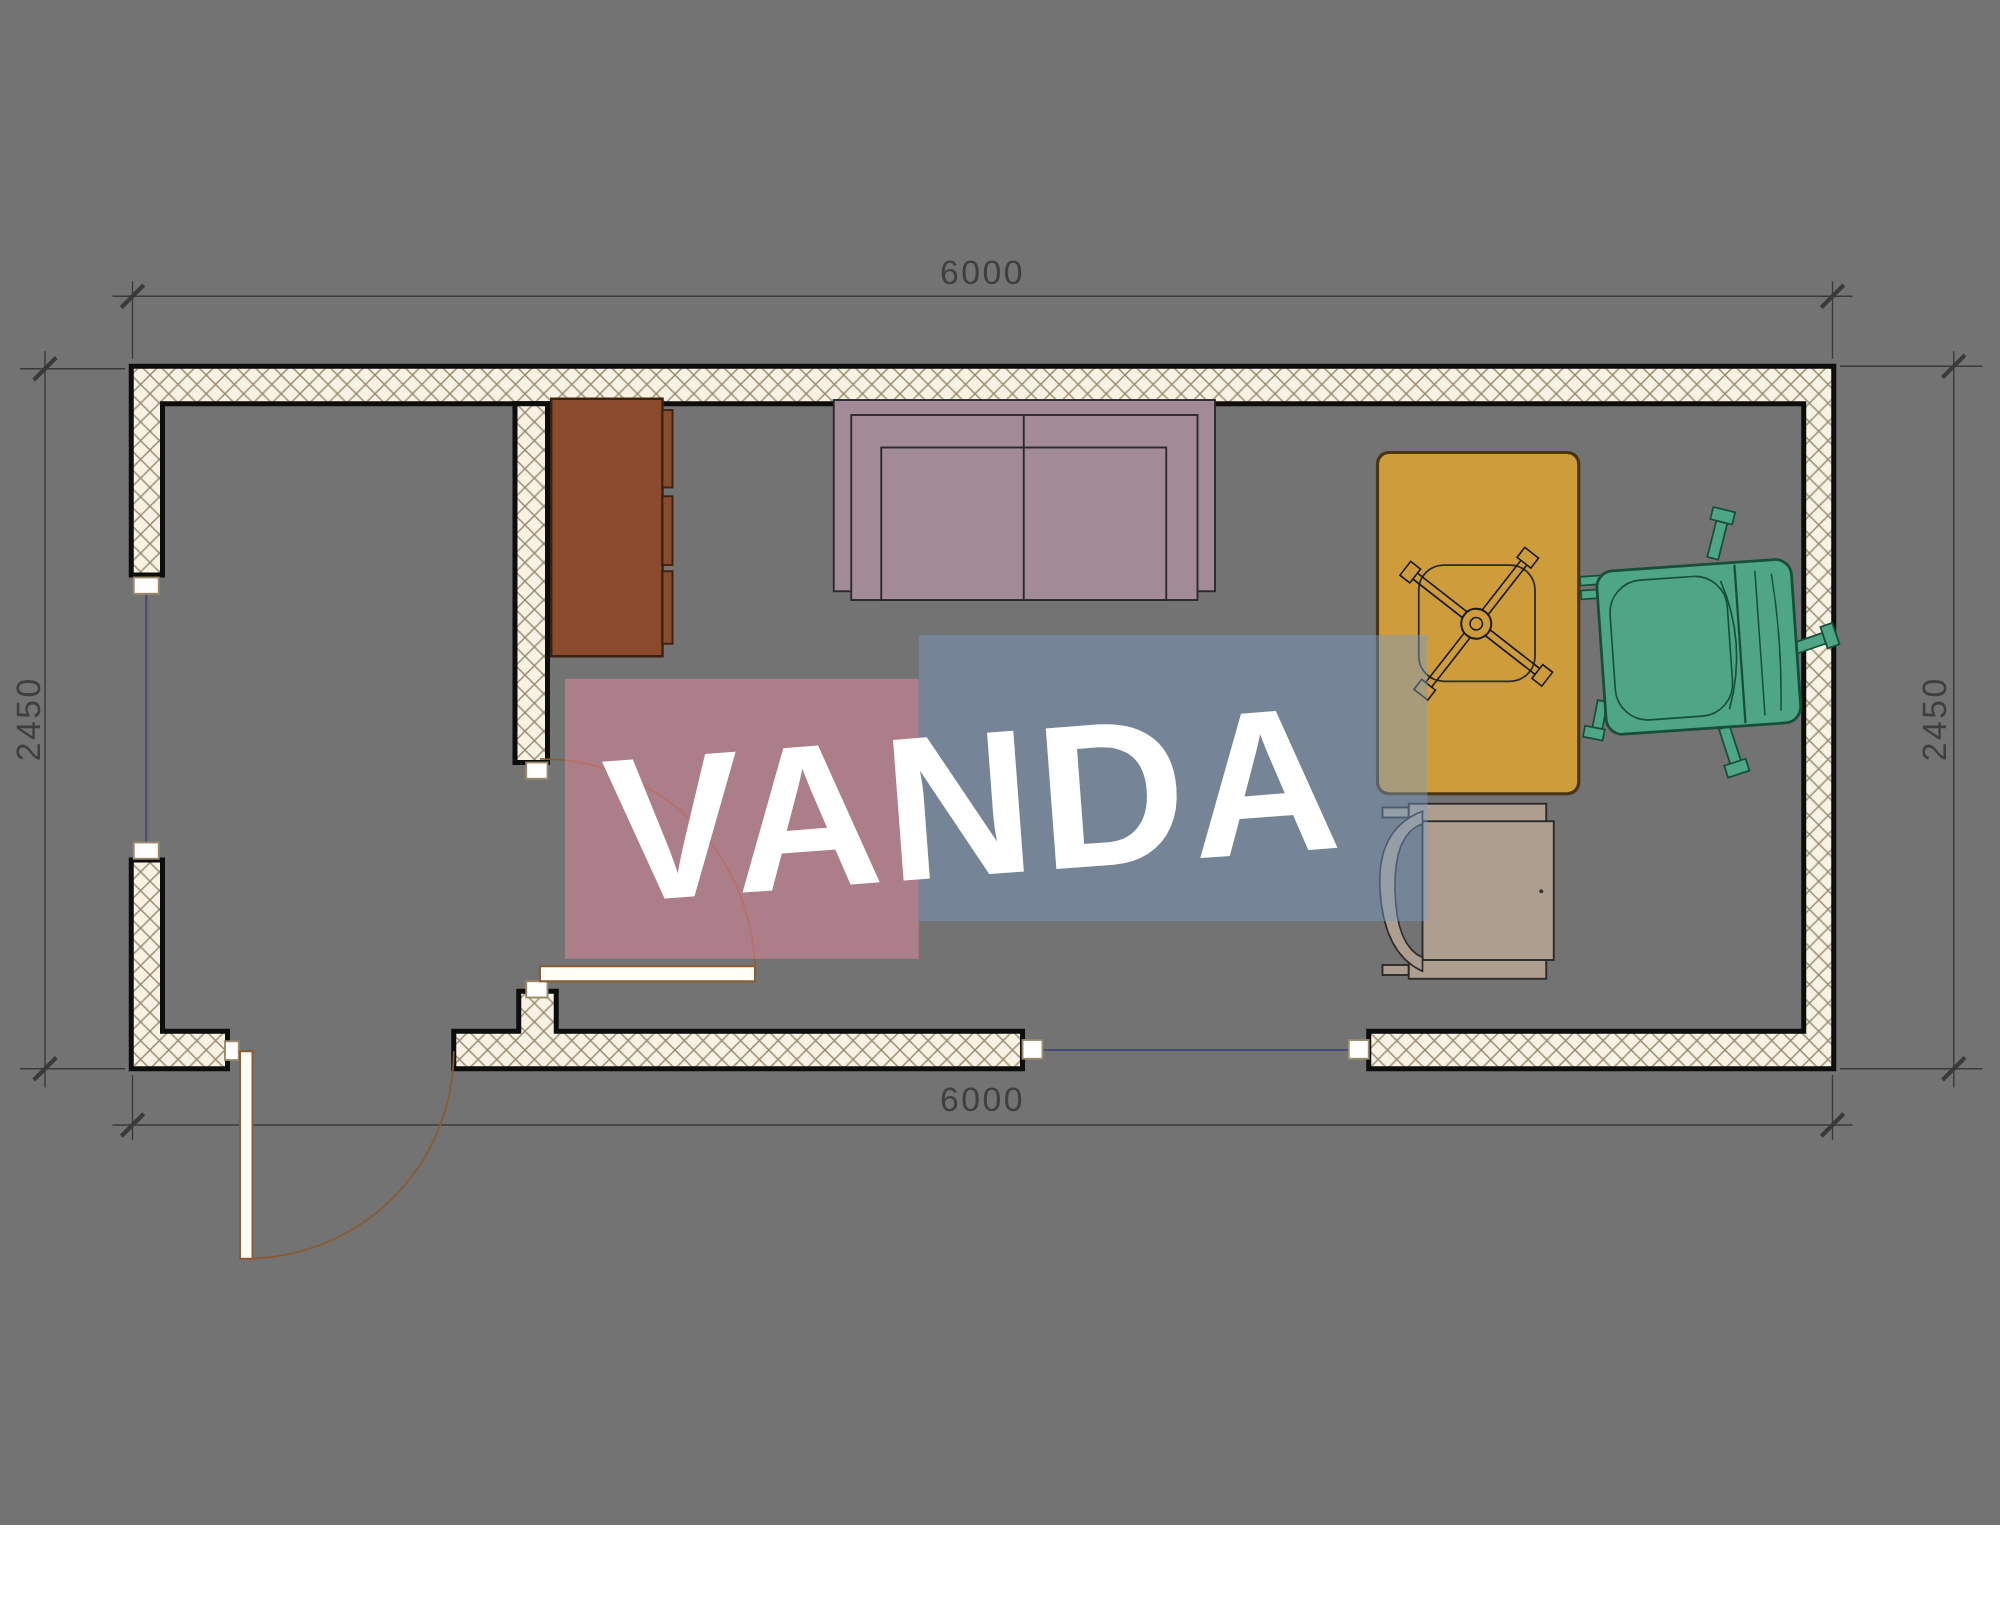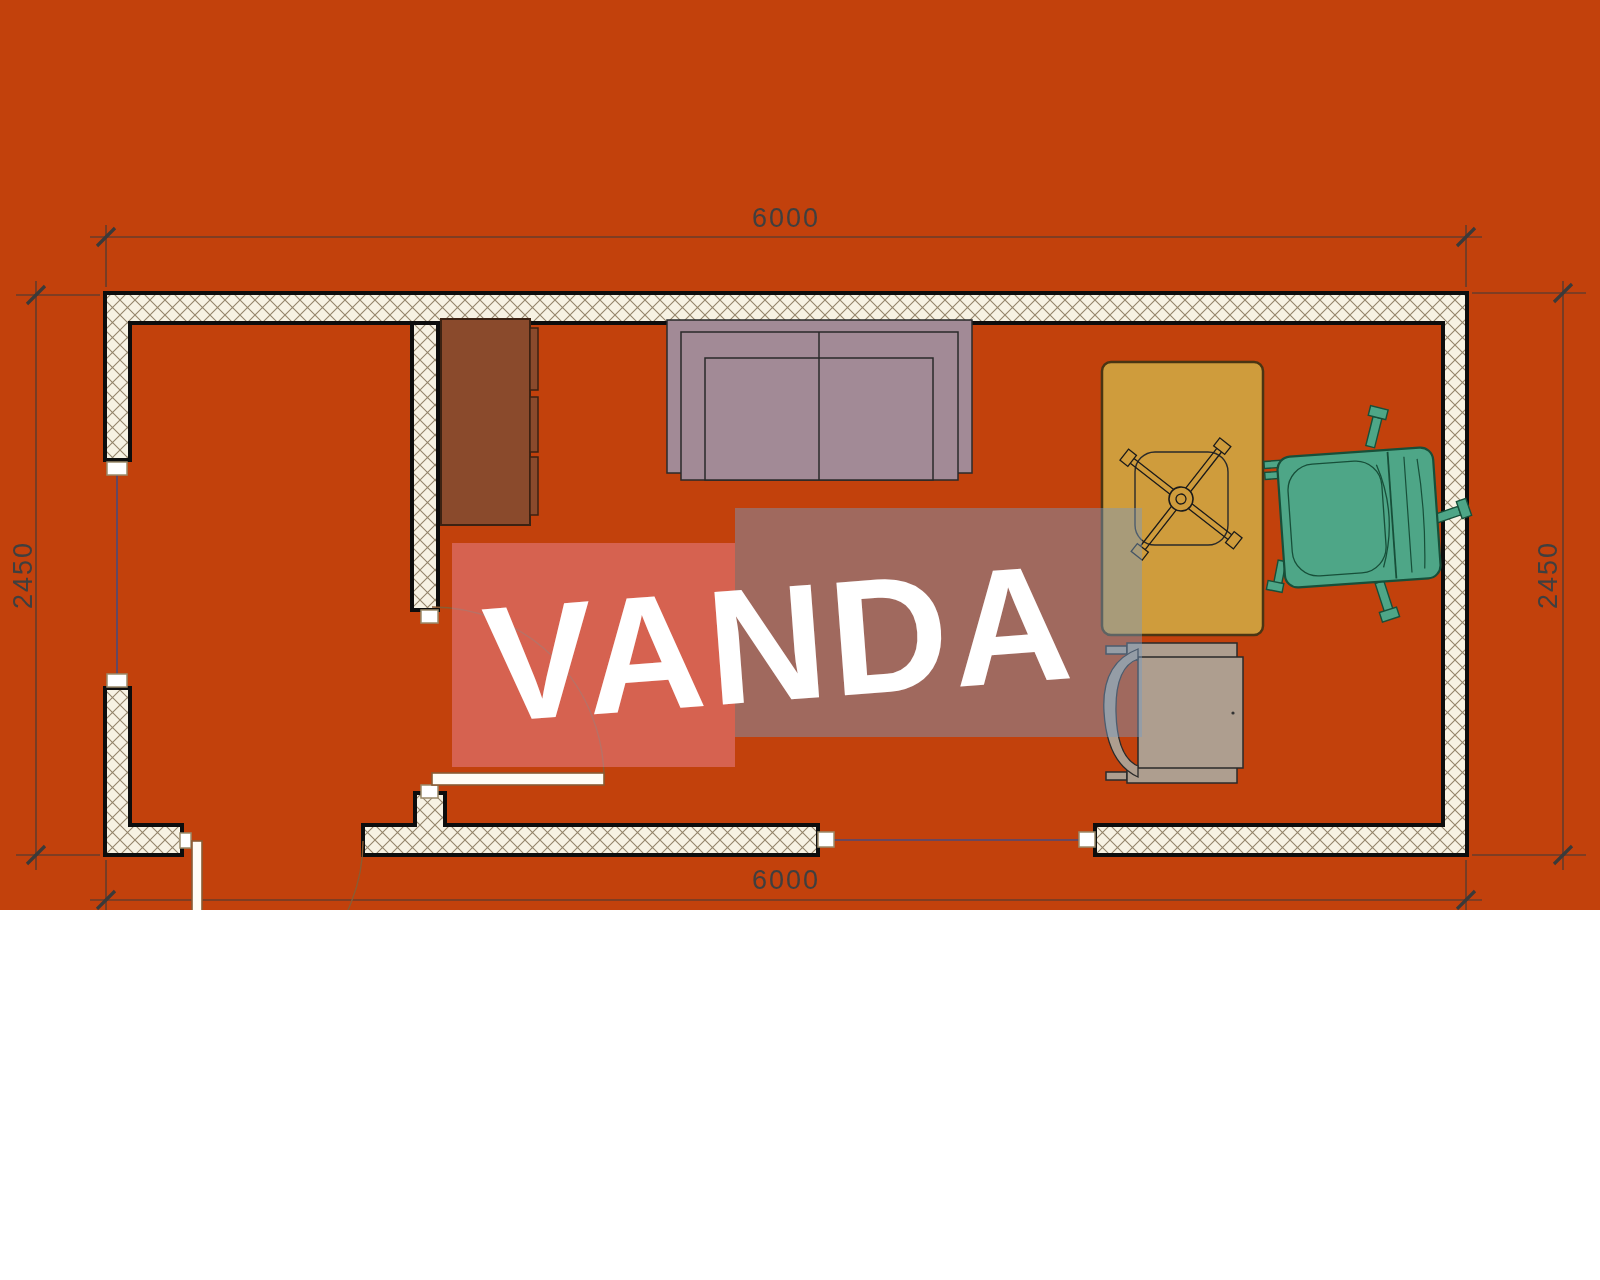--- a/index.html
+++ b/index.html
@@ -1,16 +1,16 @@
 <!DOCTYPE html>
 <html><head>
 <meta charset="utf-8">
 <style>
   html,body{margin:0;padding:0;background:#ffffff;}
-  #canvas{position:relative;width:1600px;height:910px;background:#c2410c;overflow:hidden;
+  #canvas{position:relative;width:1600px;height:1220px;background:#737373;overflow:hidden;
           font-family:"Liberation Sans",sans-serif;}
   svg{display:block;}
   text.dim{font-family:"Liberation Sans",sans-serif;font-size:27px;fill:#3f3f3f;letter-spacing:2px;}
   text.wm{font-family:"Liberation Sans",sans-serif;font-weight:bold;font-size:164px;letter-spacing:4px;}
 </style>
 </head>
 <body>
 
 <div id="canvas">
 <svg width="1600" height="1280" viewBox="0 0 1600 1280" xmlns="http://www.w3.org/2000/svg">

